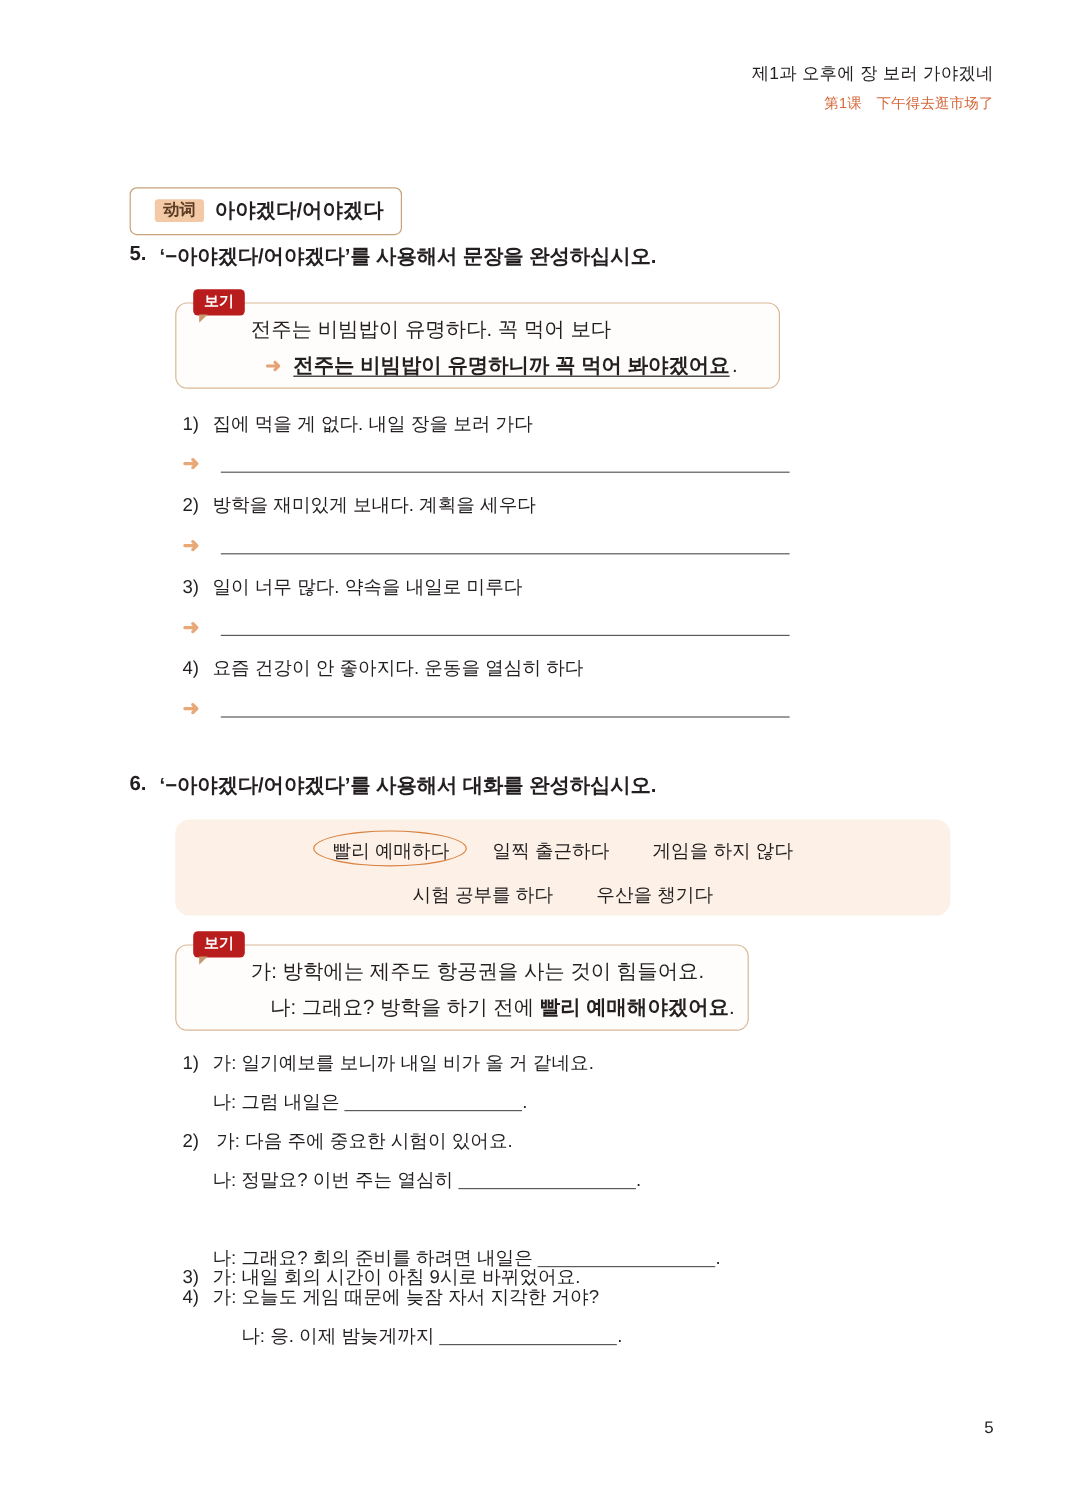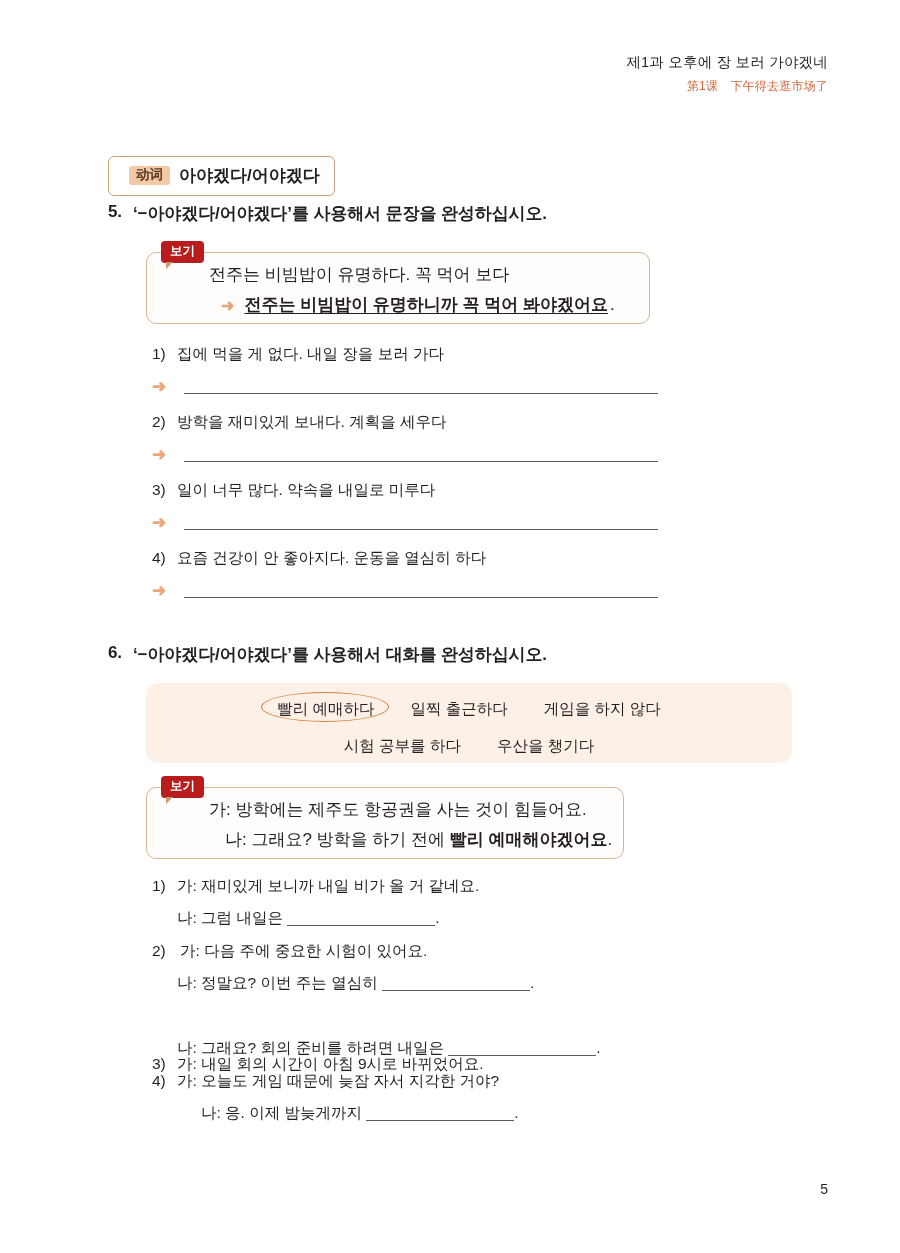--- a/index.html
+++ b/index.html
@@ -268,21 +268,21 @@
   <div class="example-box" style="top:787px; left:146px; width:478px; height:72px;">
     <div class="example-tag">보기</div>
     <div class="ex-line" style="position:absolute; top:10px; left:62px;">가: 방학에는 제주도 항공권을 사는 것이 힘들어요.</div>
     <div style="position:absolute; top:40px; left:78px; white-space:nowrap;">
       <span class="ex-line">나: 그래요? 방학을 하기 전에 </span><span class="ex-line" style="font-weight:bold;">빨리 예매해야겠어요</span><span class="ex-line">.</span>
     </div>
   </div>
 
   <div class="dlg" style="top:876px; left:152px;">
     <span>1)</span>
-    <span style="margin-left:7px;">가: 재미있게 보니까 내일 비가 올 거 같네요.</span>
+    <span style="margin-left:7px;">가: 일기예보를 보니까 내일 비가 올 거 같네요.</span>
   </div>
   <div class="dlg" style="top:908px; left:177px;">
     <span>나: 그럼 내일은 </span><span class="blank" style="width:148px;"></span><span>.</span>
   </div>
 
   <div class="dlg" style="top:941px; left:152px;">
     <span>2)</span>
     <span style="margin-left:10px;">가: 다음 주에 중요한 시험이 있어요.</span>
   </div>
   <div class="dlg" style="top:973px; left:177px;">

